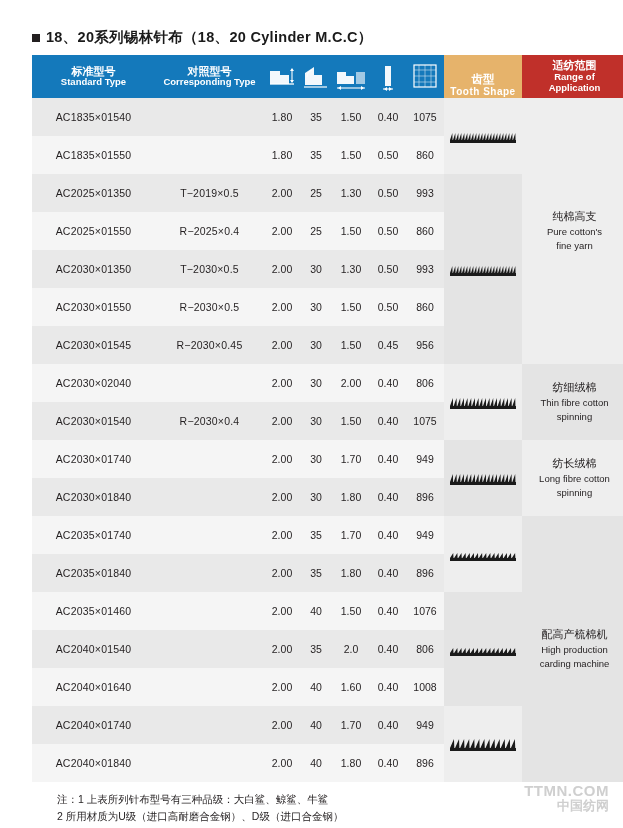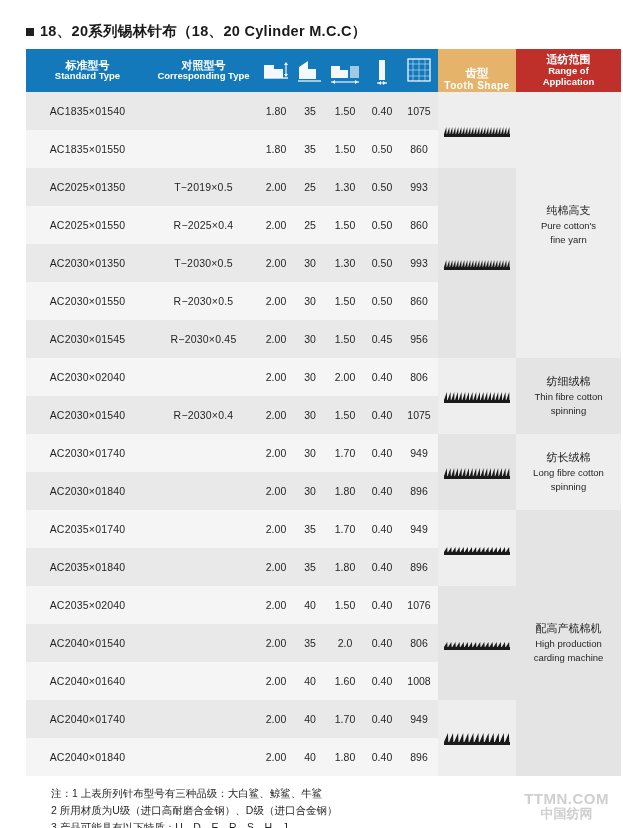--- a/index.html
+++ b/index.html
@@ -13,21 +13,21 @@
     font-family: "Liberation Sans", sans-serif;
     color: #231f20;
     overflow: hidden;
     position: relative;
   }
   .page {
     width: 623px;
     height: 828px;
     position: relative;
     box-sizing: border-box;
-    padding: 12px;
+    padding: 18px;
   }
   
   .title-row {
     display: flex;
     align-items: center;
     padding: 10px 0 8px 14px;
   }
   .title-bullet {
     width: 8px;
     height: 8px;
@@ -123,22 +123,22 @@
     margin: 9px 0 0 39px;
     font-size: 10.5px;
     line-height: 1.65;
     color: #231f20;
   }
   .notes div { white-space: nowrap; }
   
   .watermark {
     position: absolute;
     right: 14px;
-    bottom: 6px;
-    text-align: center;
+    bottom: 14px;
+    text-align: right;
     color: #c9c9c9;
     line-height: 1.15;
     pointer-events: none;
   }
   .wm1 { font-size: 15px; font-weight: bold; letter-spacing: .5px; color:#cfcfcf; }
   .wm2 { font-size: 13px; font-weight: bold; color:#cfcfcf; }
   
   .tooth-svg { display: block; margin: 0 auto; }
 </style>
 </head>
@@ -393,21 +393,21 @@
         <tr class="odd">
           <td class="type-cell">AC2035×01840</td>
           <td class="type-cell"></td>
           <td class="num">2.00</td>
           <td class="num">35</td>
           <td class="num">1.80</td>
           <td class="num">0.40</td>
           <td class="num">896</td>
         </tr>
         <tr class="even">
-          <td class="type-cell">AC2035×02040</td>
+          <td class="type-cell">AC2035×01460</td>
           <td class="type-cell"></td>
           <td class="num">2.00</td>
           <td class="num">40</td>
           <td class="num">1.50</td>
           <td class="num">0.40</td>
           <td class="num">1076</td>
           <td class="tooth alt" rowspan="3">
             <svg class="tooth-svg" width="66" height="16" viewBox="0 0 66 16">
       <path d="M0.00 12 L3.22 7.00 L3.51 12 Z M4.13 12 L7.34 7.00 L7.63 12 Z M8.25 12 L11.47 7.00 L11.76 12 Z M12.38 12 L15.59 7.00 L15.88 12 Z M16.50 12 L19.72 7.00 L20.01 12 Z M20.63 12 L23.84 7.00 L24.13 12 Z M24.75 12 L27.97 7.00 L28.26 12 Z M28.88 12 L32.09 7.00 L32.38 12 Z M33.00 12 L36.22 7.00 L36.51 12 Z M37.13 12 L40.34 7.00 L40.63 12 Z M41.25 12 L44.47 7.00 L44.76 12 Z M45.38 12 L48.59 7.00 L48.88 12 Z M49.50 12 L52.72 7.00 L53.01 12 Z M53.63 12 L56.84 7.00 L57.13 12 Z M57.75 12 L60.97 7.00 L61.26 12 Z M61.88 12 L65.09 7.00 L65.38 12 Z " fill="#1a1a1a"></path>
       <rect x="0" y="12" width="66" height="3" fill="#1a1a1a"></rect>

